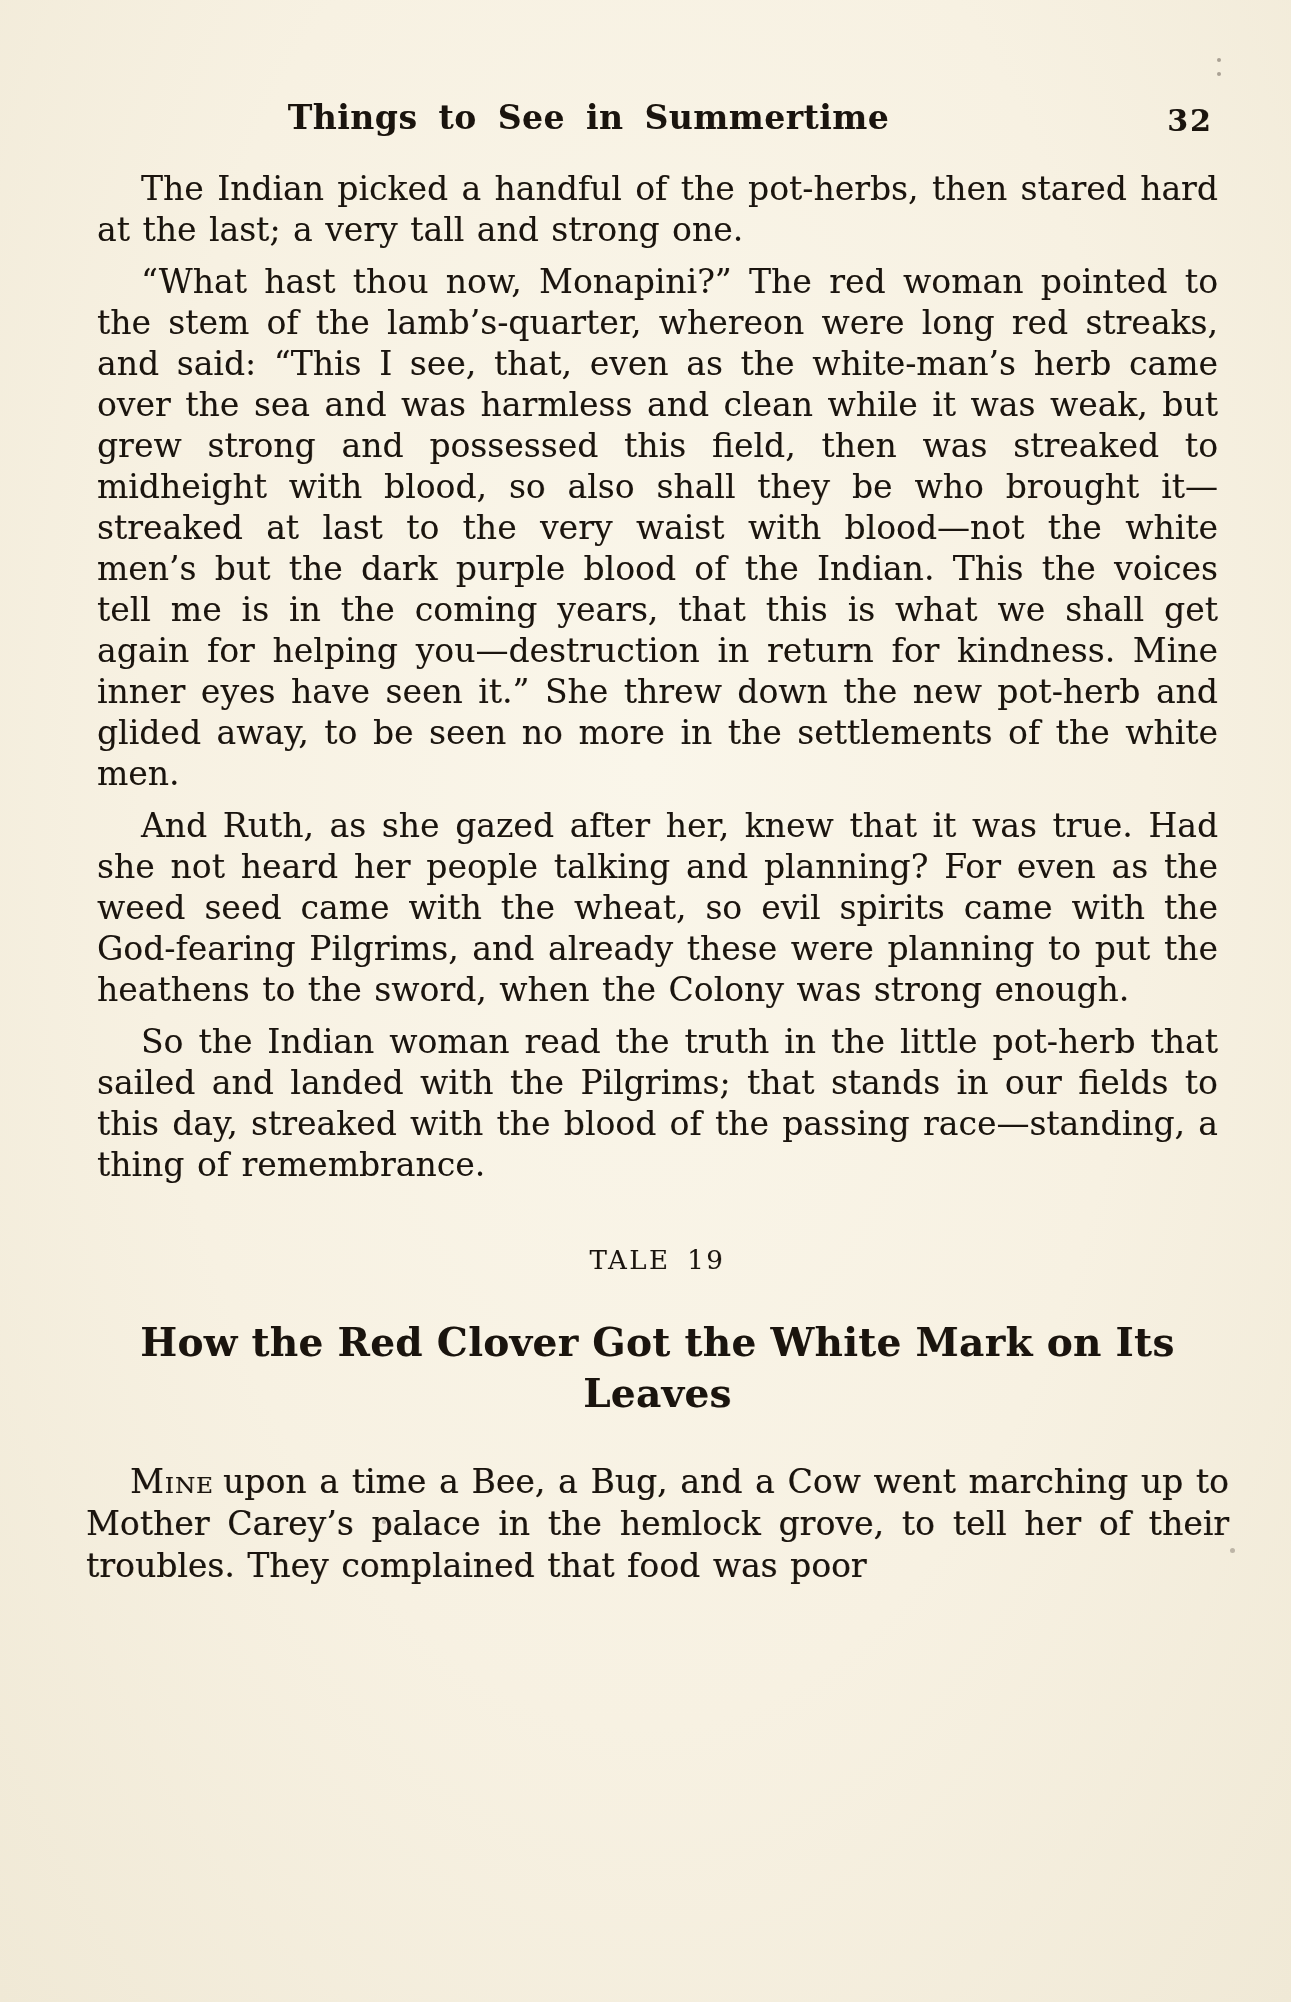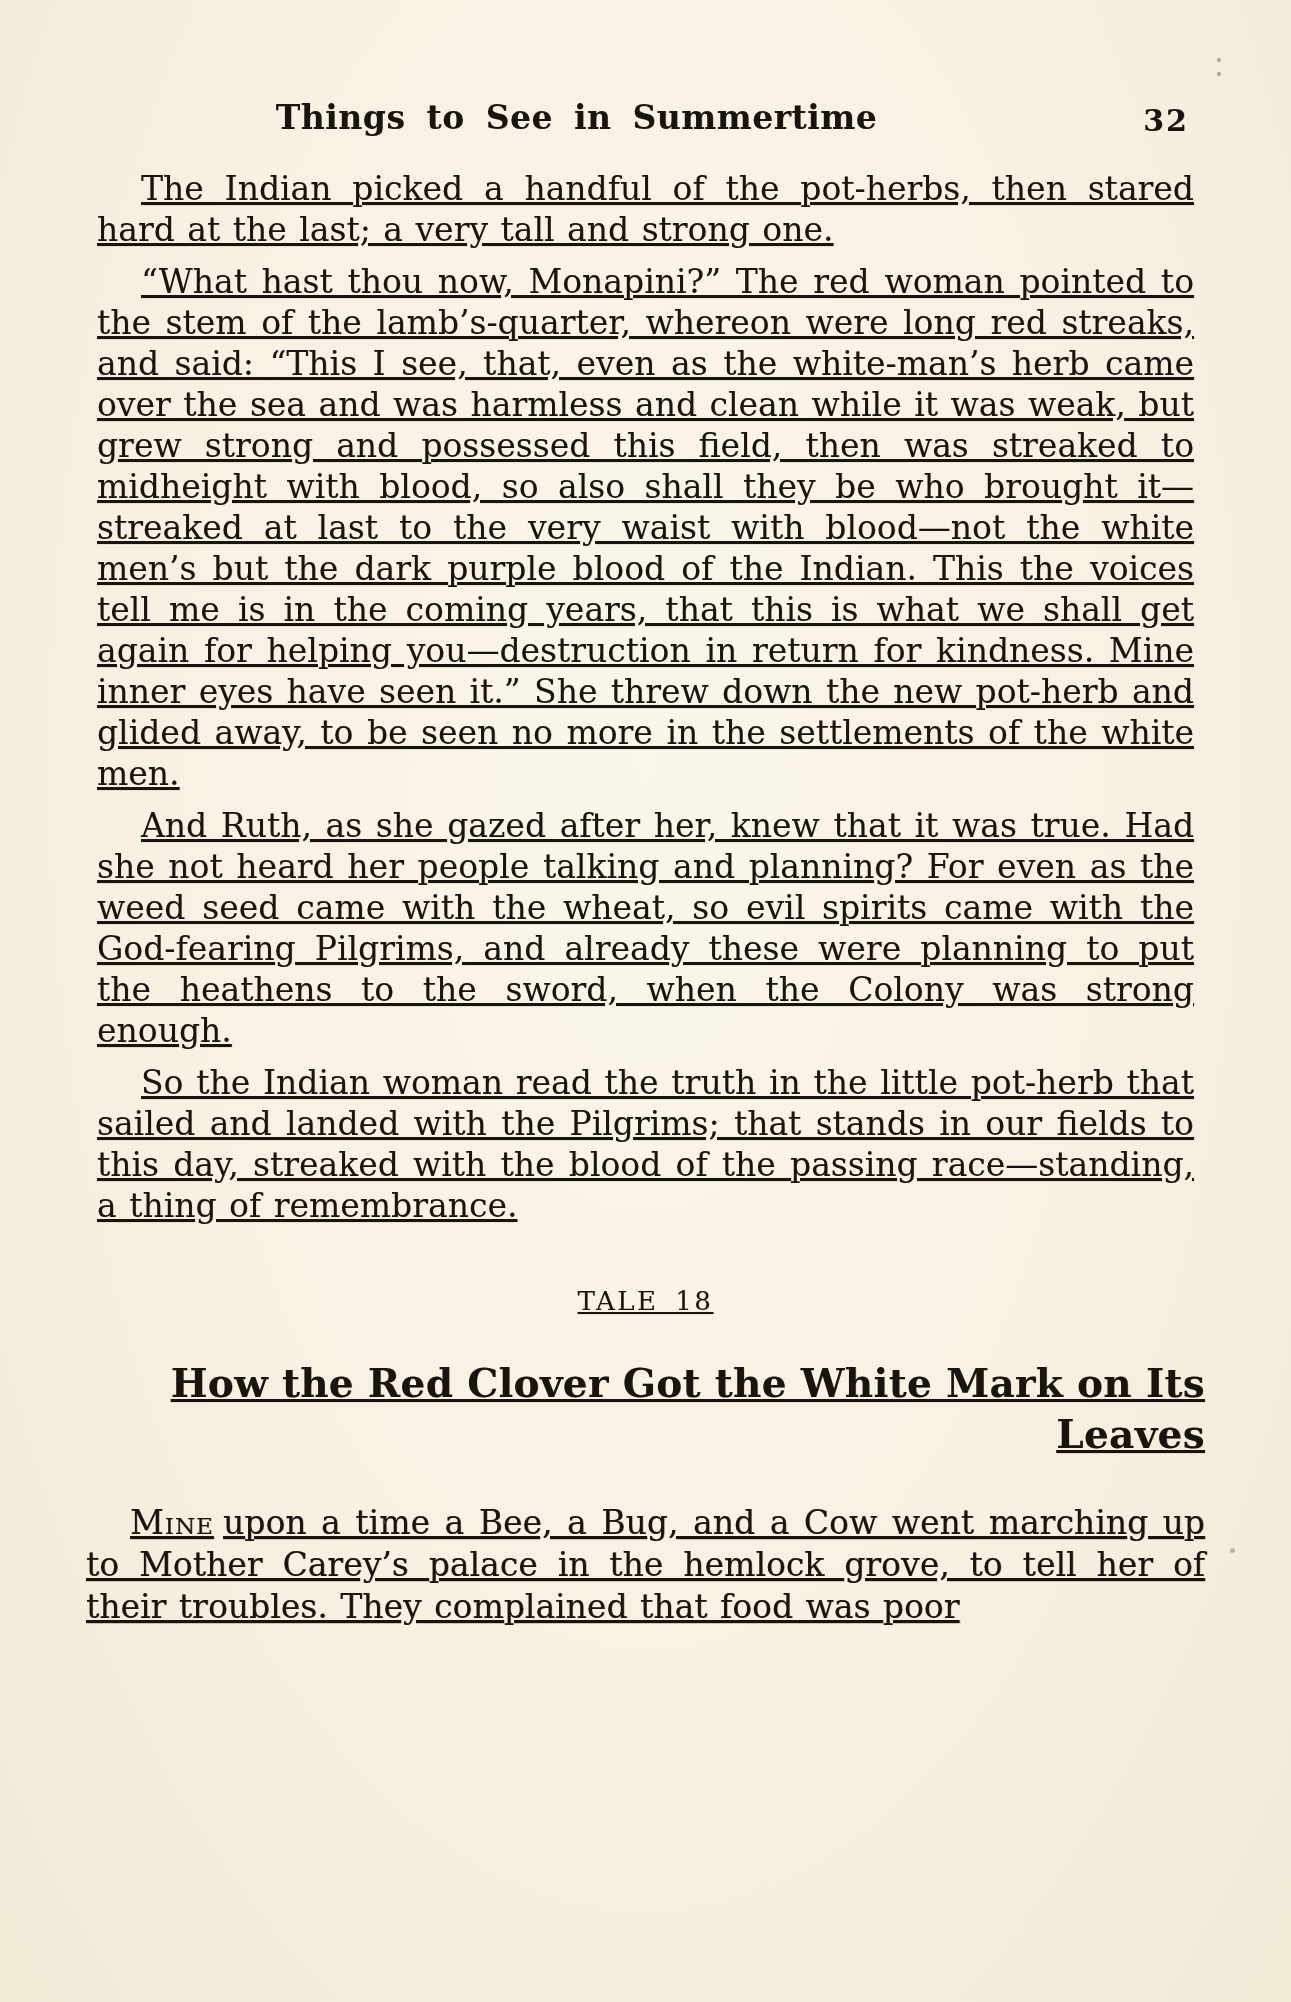--- a/index.html
+++ b/index.html
@@ -11,21 +11,21 @@
   }
   .page {
     position: relative;
     width: 1291px;
     height: 2002px;
     overflow: hidden;
     color: #1a140e;
     background: radial-gradient(ellipse at 50% 38%, #faf6ea 0%, #f7f1e2 55%, #f0e9d6 100%);
     text-shadow: 0.3px 0.3px 0 rgba(30, 20, 10, 0.28);
   }
-  .content { padding: 98px 86px 0 86px; text-decoration: underline; }
+  .content { padding: 98px 62px 0 86px; }
 
   
   .page-header { position: relative; height: 46px; margin-bottom: 24px; }
   .running-title {
     position: absolute;
     left: 0; right: 138px; top: 0;
     text-align: center;
     font-weight: bold;
     font-size: 33px;
     letter-spacing: 0.5px;
@@ -54,21 +54,21 @@
   
   .tale { margin-top: 60px; }
   .tale-label {
     text-align: center;
     font-size: 26px;
     letter-spacing: 2.5px;
     word-spacing: 6px;
   }
   .tale-title {
     margin: 42px auto 0 auto;
-    text-align: right;
+    text-align: center;
     font-size: 39px;
     line-height: 51px;
     font-weight: bold;
     letter-spacing: 0.3px;
   }
   .opening {
     margin: 42px 0 0 0;
     font-size: 33px;
     line-height: 42px;
     text-align: justify;
@@ -112,19 +112,19 @@
     </header>
 
     <section class="body-text">
       <p>The Indian picked a handful of the pot-herbs, then stared hard at the last; a very tall and strong one.</p>
       <p>“What hast thou now, Monapini?”  The red woman pointed to the stem of the lamb’s-quarter, whereon were long red streaks, and said: “This I see, that, even as the white-man’s herb came over the sea and was harmless and clean while it was weak, but grew strong and possessed this field, then was streaked to midheight with blood, so also shall they be who brought it—streaked at last to the very waist with blood—not the white men’s but the dark purple blood of the Indian.  This the voices tell me is in the coming years, that this is what we shall get again for helping you—destruction in return for kindness.  Mine inner eyes have seen it.” She threw down the new pot-herb and glided away, to be seen no more in the settlements of the white men.</p>
       <p>And Ruth, as she gazed after her, knew that it was true. Had she not heard her people talking and planning?  For even as the weed seed came with the wheat, so evil spirits came with the God-fearing Pilgrims, and already these were planning to put the heathens to the sword, when the Colony was strong enough.</p>
       <p>So the Indian woman read the truth in the little pot-herb that sailed and landed with the Pilgrims; that stands in our fields to this day, streaked with the blood of the passing race—standing, a thing of remembrance.</p>
     </section>
 
     <section class="tale">
-      <div class="tale-label">TALE 18</div>
+      <div class="tale-label">TALE 19</div>
       <h1 class="tale-title">How the Red Clover Got the White Mark on Its Leaves</h1>
       <p class="opening"><span class="sc">Mine</span><span>upon a time a Bee, a Bug, and a Cow went marching up to Mother Carey’s palace in the hemlock grove, to tell her of their troubles.  They complained that food was poor</span></p>
     </section>
 
   </div>
 </div>
 
 </body></html>

